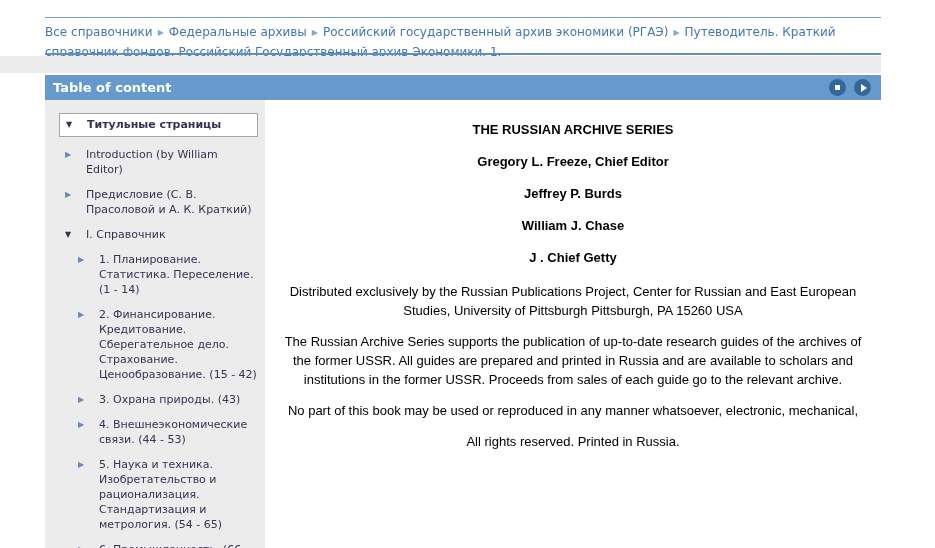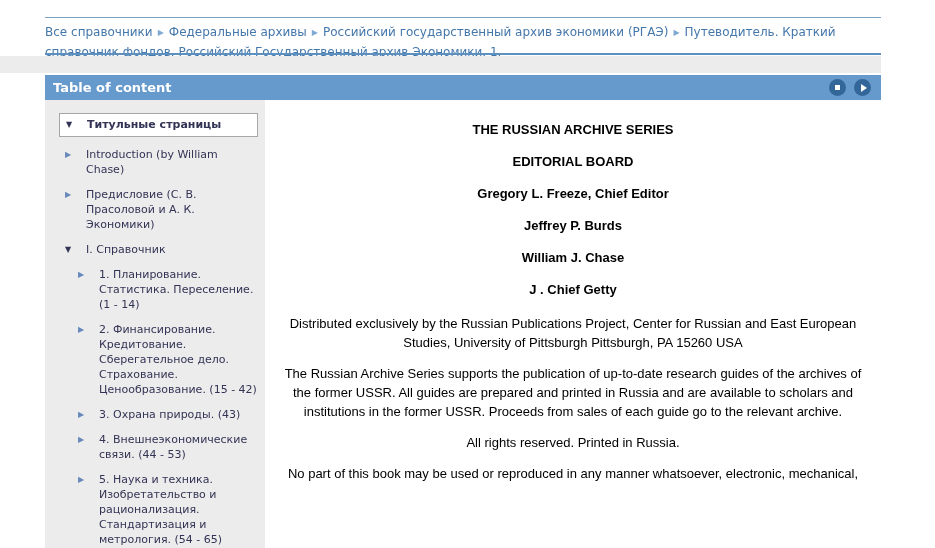--- a/index.html
+++ b/index.html
@@ -72,25 +72,25 @@
       </span>
     </div>
     <div class="panel-body">
       <aside class="sidebar" id="sidebar">
           <div class="tree-item lvl0 selected">
             <span class="arrow open">▼</span>
             <span class="tree-label">Титульные страницы</span>
           </div>
           <div class="tree-item lvl0">
             <span class="arrow">▶</span>
-            <span class="tree-label">Introduction (by William Chase)</span>
+            <span class="tree-label">Introduction (by William Editor)</span>
           </div>
           <div class="tree-item lvl0">
             <span class="arrow">▶</span>
-            <span class="tree-label">Предисловие (С. В. Прасоловой и А. К. Экономики)</span>
+            <span class="tree-label">Предисловие (С. В. Прасоловой и А. К. Краткий)</span>
           </div>
           <div class="tree-item lvl0">
             <span class="arrow open">▼</span>
             <span class="tree-label">I. Справочник</span>
           </div>
           <div class="tree-item lvl1">
             <span class="arrow">▶</span>
             <span class="tree-label">1. Планирование. Статистика. Переселение. (1 - 14)</span>
           </div>
           <div class="tree-item lvl1">
@@ -109,26 +109,25 @@
             <span class="arrow">▶</span>
             <span class="tree-label">5. Наука и техника. Изобретательство и рационализация. Стандартизация и метрология. (54 - 65)</span>
           </div>
           <div class="tree-item lvl1">
             <span class="arrow">▶</span>
             <span class="tree-label">6. Промышленность. (66 - 1064)</span>
           </div>
         </aside>
       <main class="content" id="content">
           <p class="c-heading">THE RUSSIAN ARCHIVE SERIES</p>
-          <p class="c-heading">EDITORIAL BOARD</p>
           <p class="c-heading">Gregory L. Freeze, Chief Editor</p>
           <p class="c-heading">Jeffrey P. Burds</p>
           <p class="c-heading">William J. Chase</p>
           <p class="c-heading">J . Chief Getty</p>
           <p class="c-para">Distributed exclusively by the Russian Publications Project, Center for Russian and East European Studies, University of Pittsburgh Pittsburgh, PA 15260 USA</p>
           <p class="c-para">The Russian Archive Series supports the publication of up-to-date research guides of the archives of the former USSR. All guides are prepared and printed in Russia and are available to scholars and institutions in the former USSR. Proceeds from sales of each guide go to the relevant archive.</p>
+          <p class="c-para">No part of this book may be used or reproduced in any manner whatsoever, electronic, mechanical,</p>
           <p class="c-para">All rights reserved. Printed in Russia.</p>
-          <p class="c-para">No part of this book may be used or reproduced in any manner whatsoever, electronic, mechanical,</p>
         </main>
     </div>
   </div>
 
 </div>
 
 </body></html>

